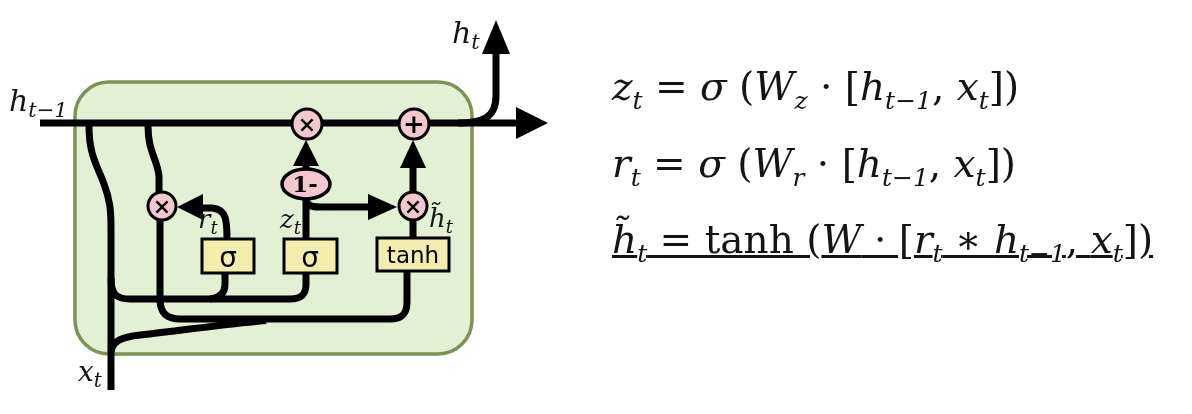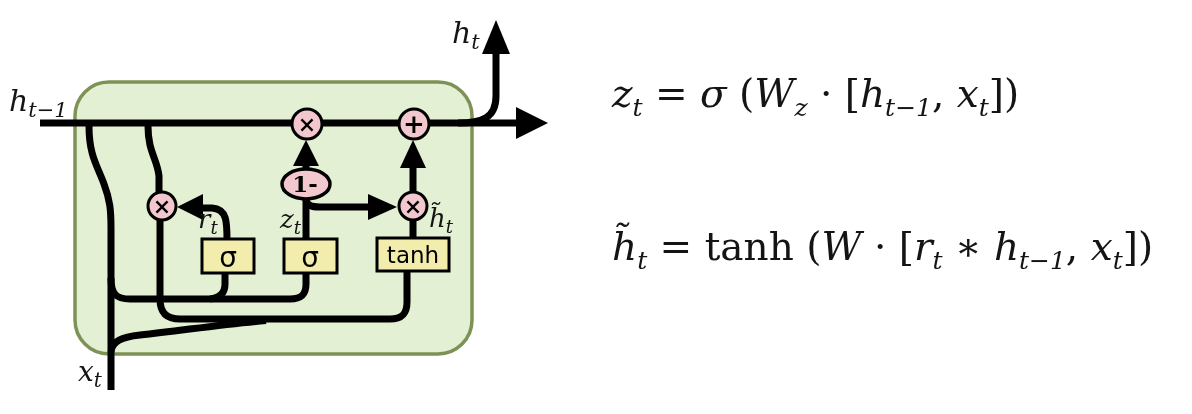--- a/index.html
+++ b/index.html
@@ -1,26 +1,26 @@
 <!DOCTYPE html>
 <html><head>
 <meta charset="utf-8">
 <style>
   html,body{margin:0;padding:0;background:#fff;}
   .stage{position:relative;width:1192px;height:414px;background:#ffffff;overflow:hidden;
          font-family:"DejaVu Serif",serif;}
   .diagram-wrap{position:absolute;left:0;top:0;width:560px;height:414px;}
-  .equations{position:absolute;left:610px;top:11px;width:582px;height:294px;color:#131313;}
+  .equations{position:absolute;left:610px;top:4px;width:582px;height:294px;color:#131313;}
   .eq-line{position:absolute;left:2px;white-space:nowrap;font-size:39px;line-height:1.15;
            font-family:"DejaVu Serif",serif;color:#141414;}
   .eq-line i{font-style:italic;}
   .eq-line sub{font-size:64%;font-style:italic;line-height:0;letter-spacing:0;}
   .eq-1{top:61px;}
   .eq-2{top:138px;}
-  .eq-3{top:214px;}
+  .eq-3{top:214px;text-decoration:underline;}
   .eq-4{top:296px;}
   svg text{font-family:"DejaVu Serif",serif;}
   .op-glyph{font-family:"DejaVu Sans",sans-serif;}
 </style>
 </head>
 <body>
 
 <div class="stage">
 
   <div class="diagram-wrap">
@@ -97,16 +97,17 @@
         <text x="78" y="381" font-size="28"><tspan>x</tspan><tspan font-size="20" dy="6">t</tspan></text>
         <text x="198" y="228" font-size="26"><tspan>r</tspan><tspan font-size="18" dy="6">t</tspan></text>
         <text x="280" y="228" font-size="26"><tspan>z</tspan><tspan font-size="18" dy="6">t</tspan></text>
         <text x="429" y="227" font-size="26"><tspan>h̃</tspan><tspan font-size="18" dy="6">t</tspan></text>
       </g>
     </svg>
   </div>
 
   <div class="equations">
     <div class="eq-line eq-1"><i>z</i><sub>t</sub><span> = </span><i>σ</i><span> (</span><i>W</i><sub>z</sub><span> · [</span><i>h</i><sub>t−1</sub><span>, </span><i>x</i><sub>t</sub><span>])</span></div>
+    <div class="eq-line eq-2"><i>r</i><sub>t</sub><span> = </span><i>σ</i><span> (</span><i>W</i><sub>r</sub><span> · [</span><i>h</i><sub>t−1</sub><span>, </span><i>x</i><sub>t</sub><span>])</span></div>
     <div class="eq-line eq-3"><i>h̃</i><sub>t</sub><span> = tanh (</span><i>W</i><span> · [</span><i>r</i><sub>t</sub><span> ∗ </span><i>h</i><sub>t−1</sub><span>, </span><i>x</i><sub>t</sub><span>])</span></div>
   </div>
 
 </div>
 
 </body></html>

